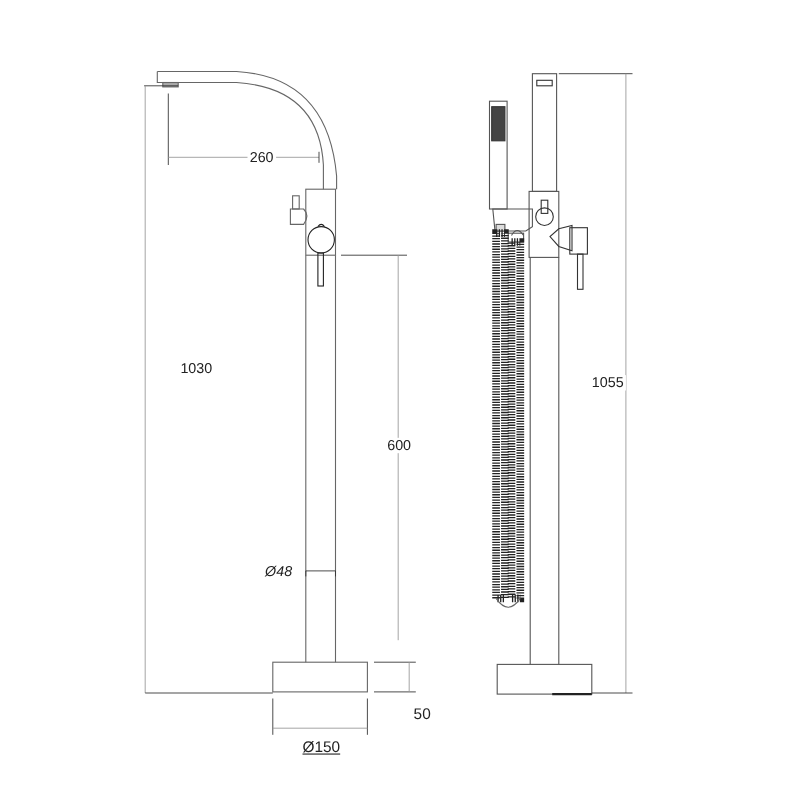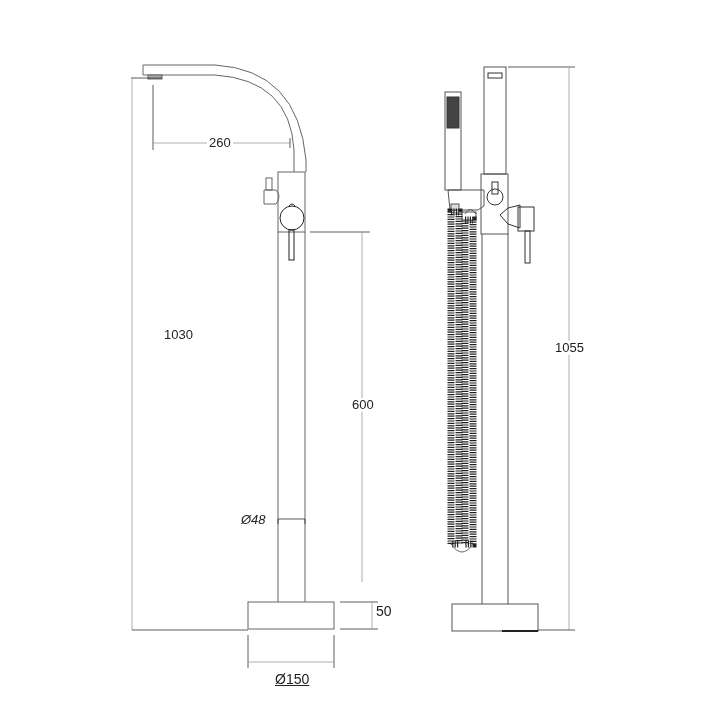--- a/index.html
+++ b/index.html
@@ -98,19 +98,19 @@
     <path d="M451 544 Q462 560 473 544" stroke="#666" stroke-width="1"></path>
   </g>
 
   <g fill="none" stroke="#999" stroke-width="0.8">
     <line x1="508" y1="67" x2="575" y2="67" stroke="#333"></line>
     <line x1="569" y1="67" x2="569" y2="630"></line>
     <line x1="538" y1="630" x2="575" y2="630" stroke="#333"></line>
   </g>
 </svg>
 
-<span class="lbl" style="left:207px;top:136px;">260</span>
+<span class="lbl" style="left:225px;top:136px;">260</span>
 <span class="lbl" style="left:118px;top:328px;margin-left:44px;">1030</span>
 <span class="lbl" style="left:350px;top:398px;">600</span>
 <span class="lbl" style="left:239px;top:513px;font-style:italic;">Ø48</span>
 <span class="lbl lbl-lg" style="left:273px;top:672px;text-decoration:underline;">Ø150</span>
-<span class="lbl lbl-lg" style="left:374px;top:604px;">50</span>
-<span class="lbl" style="left:553px;top:341px;">1055</span>
+<span class="lbl lbl-lg" style="left:374px;top:642px;">50</span>
+<span class="lbl" style="left:536px;top:341px;">1055</span>
 
 </body></html>

